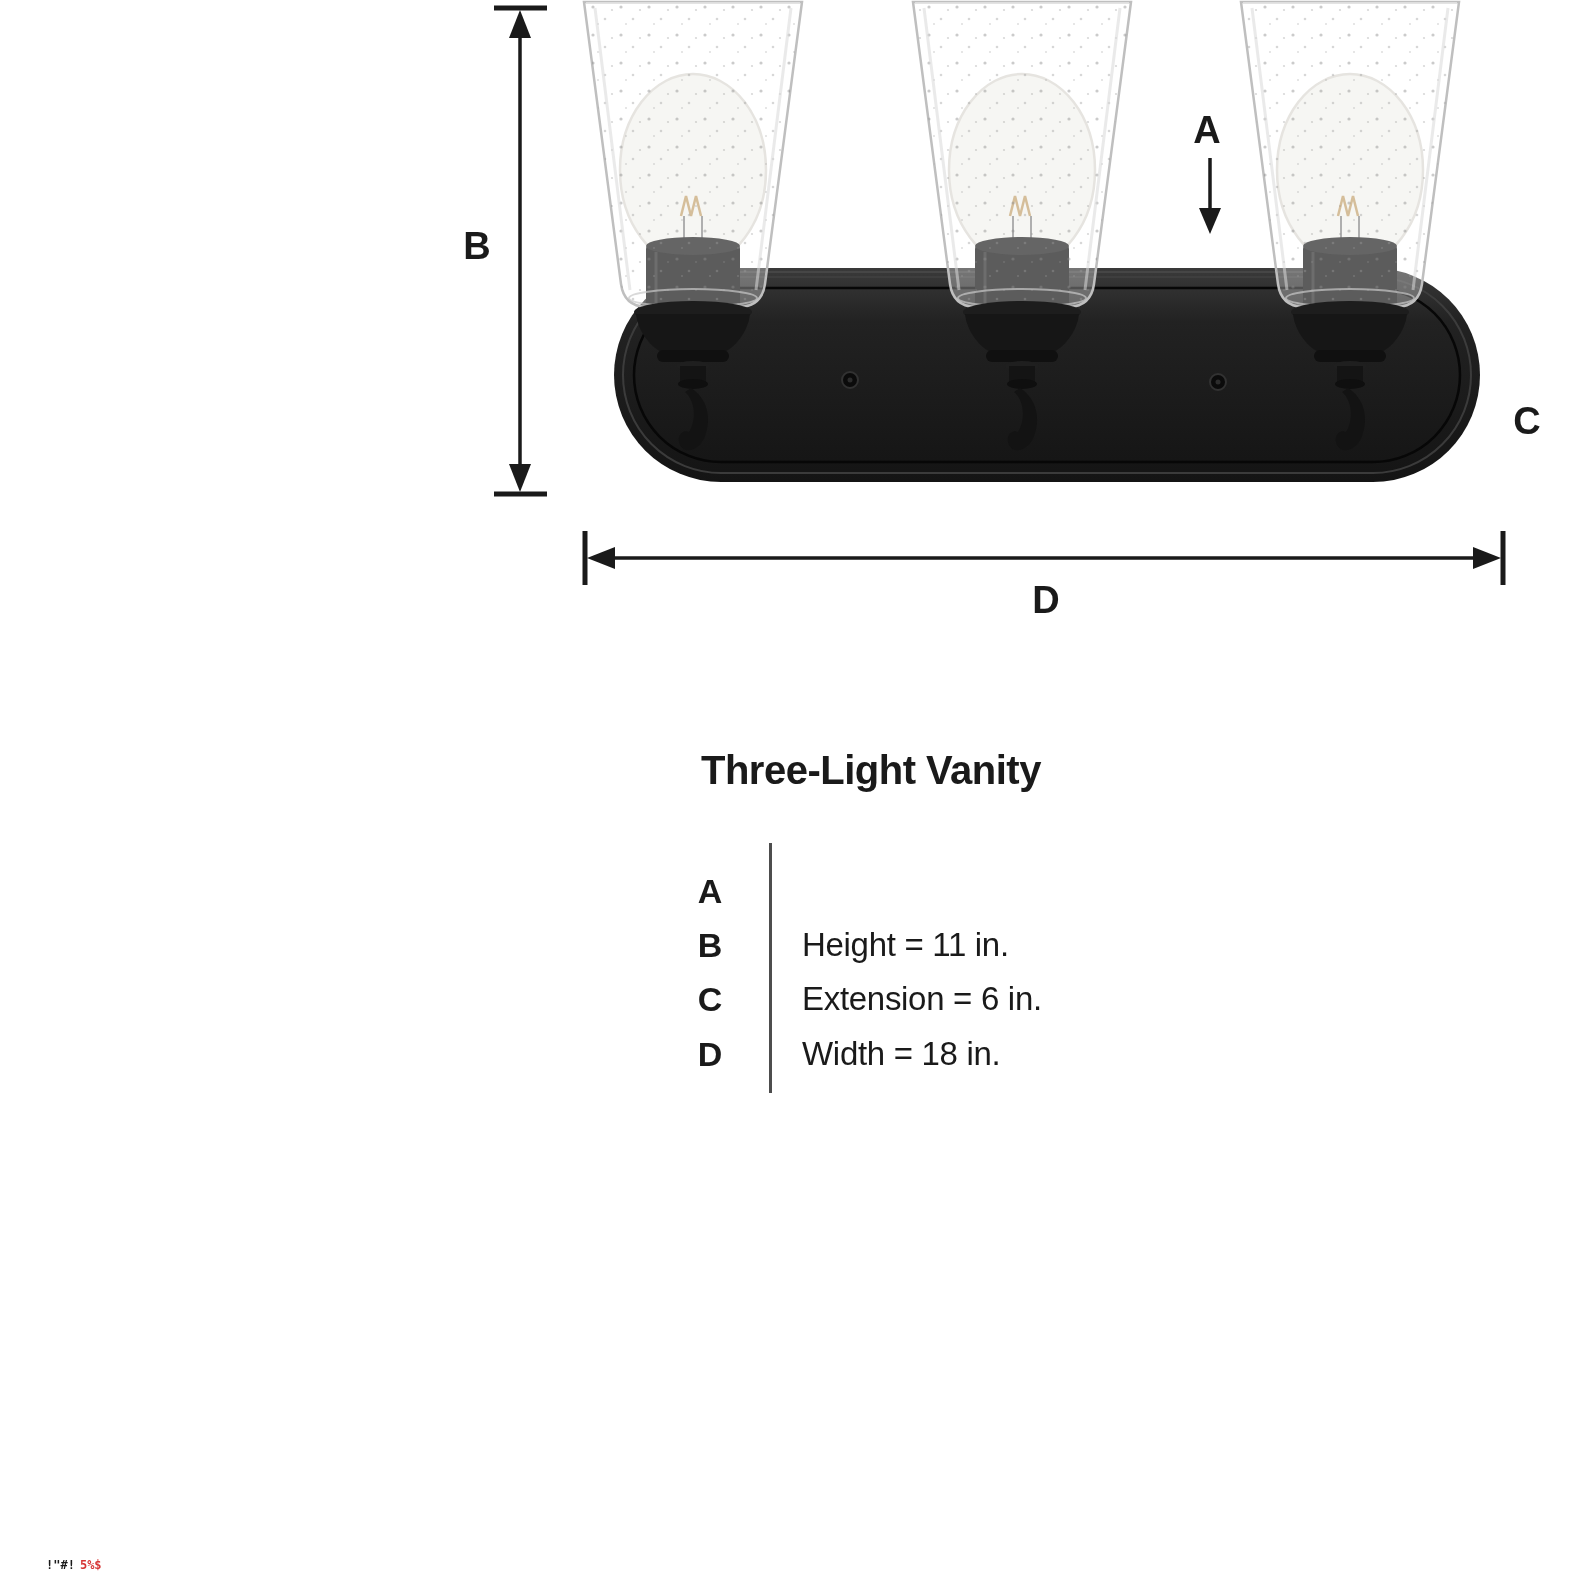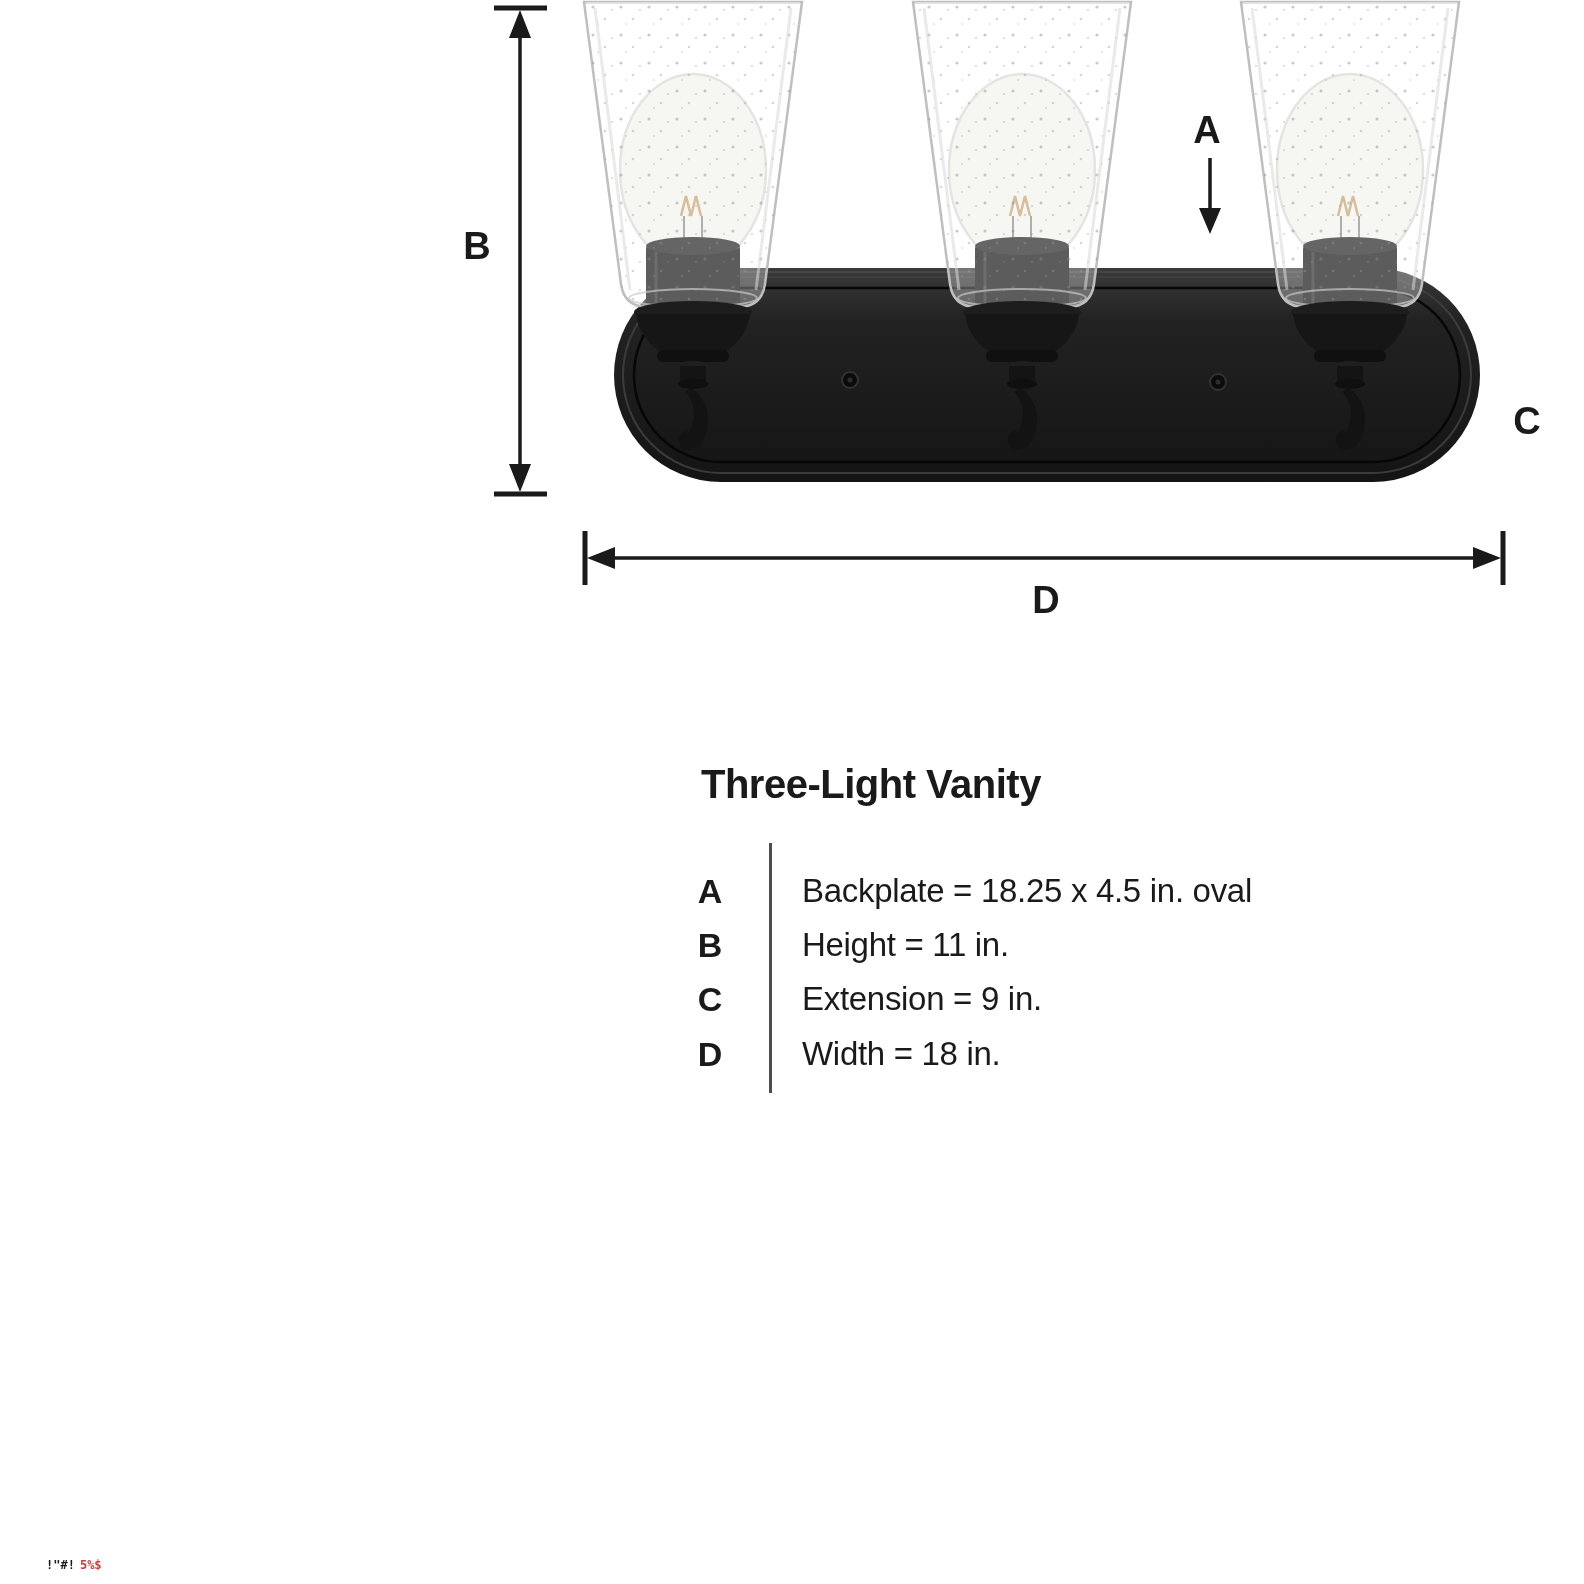--- a/index.html
+++ b/index.html
@@ -19,21 +19,20 @@
     font-size:38px;
     fill:#1a1a1a;
   }
   .title{
     position:absolute;
     left:701px;top:748px;
     font-size:40px;
     font-weight:bold;
     letter-spacing:-0.5px;
     white-space:nowrap;
-    margin-top:14px;
   }
   .legend-divider{
     position:absolute;
     left:769px;top:843px;
     width:3px;height:250px;
     background:#4d4d4d;
   }
   .legend-row{
     position:absolute;
     left:655px;
@@ -228,29 +227,28 @@
 
     <text class="dim-label" x="1527" y="434" text-anchor="middle">C</text>
   </svg>
 
   <div class="title">Three-Light Vanity</div>
 
   <div class="legend-divider"></div>
 
   <div class="legend-row row-a">
     <div class="legend-key">A</div>
-    <div class="legend-value">Backplate = 18.25 x 4.5 in. oval</div>
   </div>
   <div class="legend-row row-b">
     <div class="legend-key">B</div>
     <div class="legend-value">Height = 11 in.</div>
   </div>
   <div class="legend-row row-c">
     <div class="legend-key">C</div>
-    <div class="legend-value">Extension = 9 in.</div>
+    <div class="legend-value">Extension = 6 in.</div>
   </div>
   <div class="legend-row row-d">
     <div class="legend-key">D</div>
     <div class="legend-value">Width = 18 in.</div>
   </div>
 
   <div class="watermark">
     <span class="wm-black">!"#!</span><span class="wm-red">5%$</span>
   </div>
 

